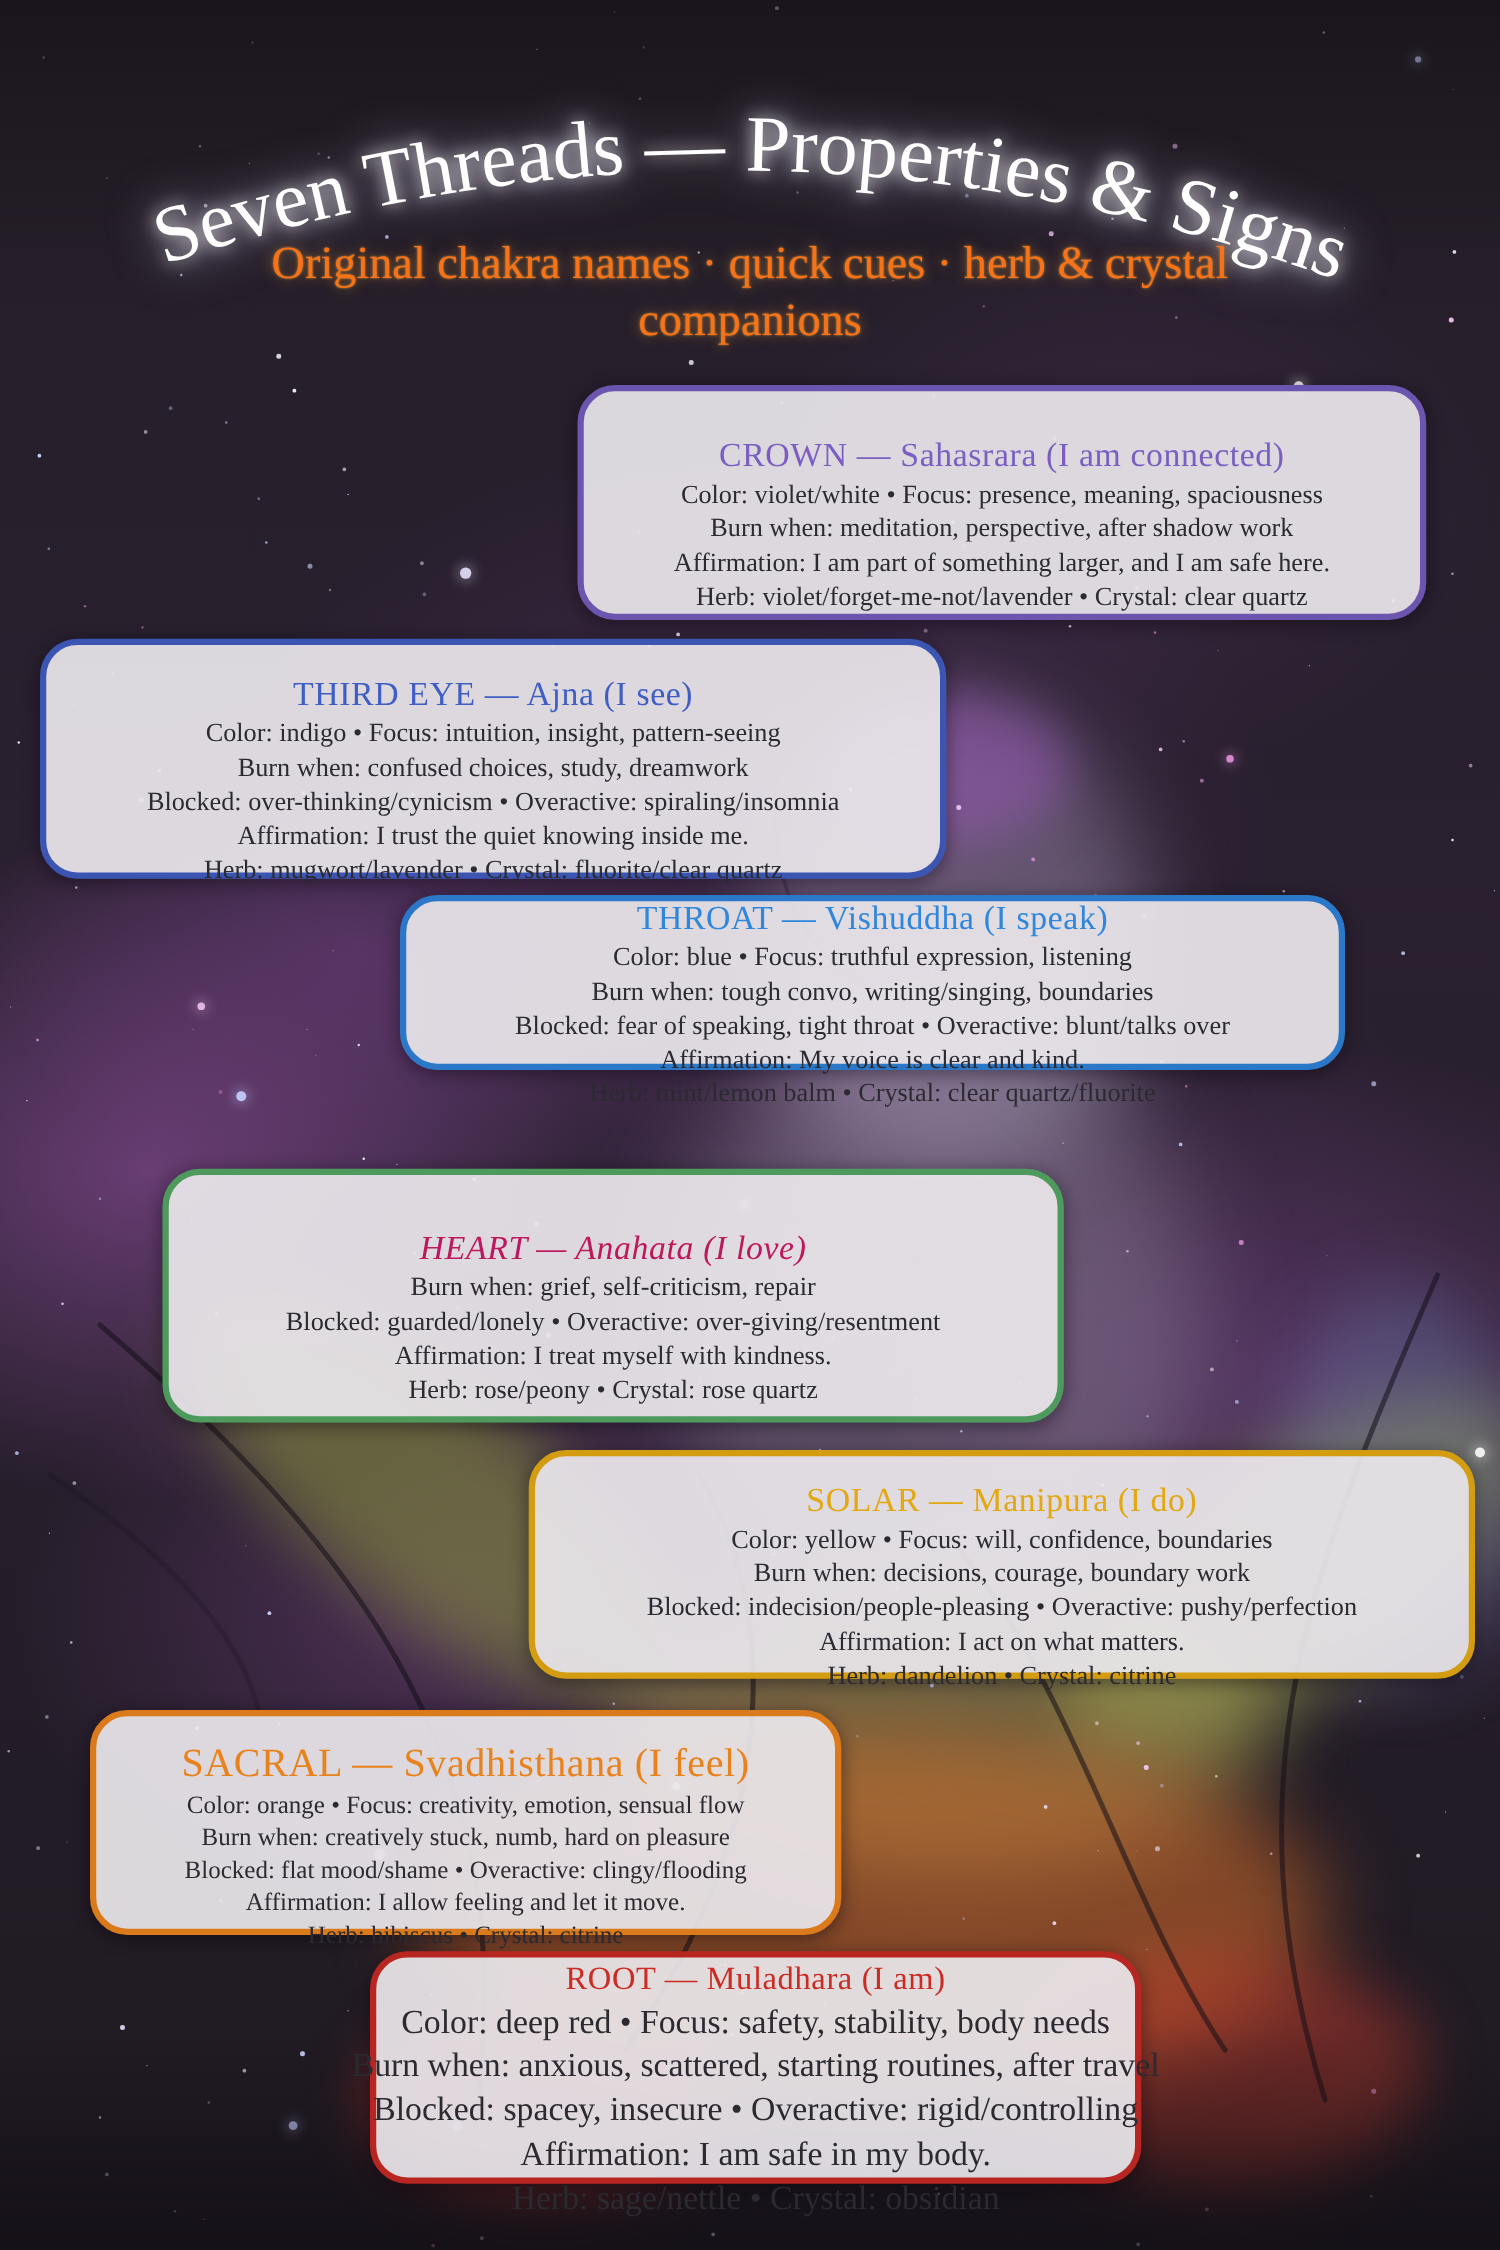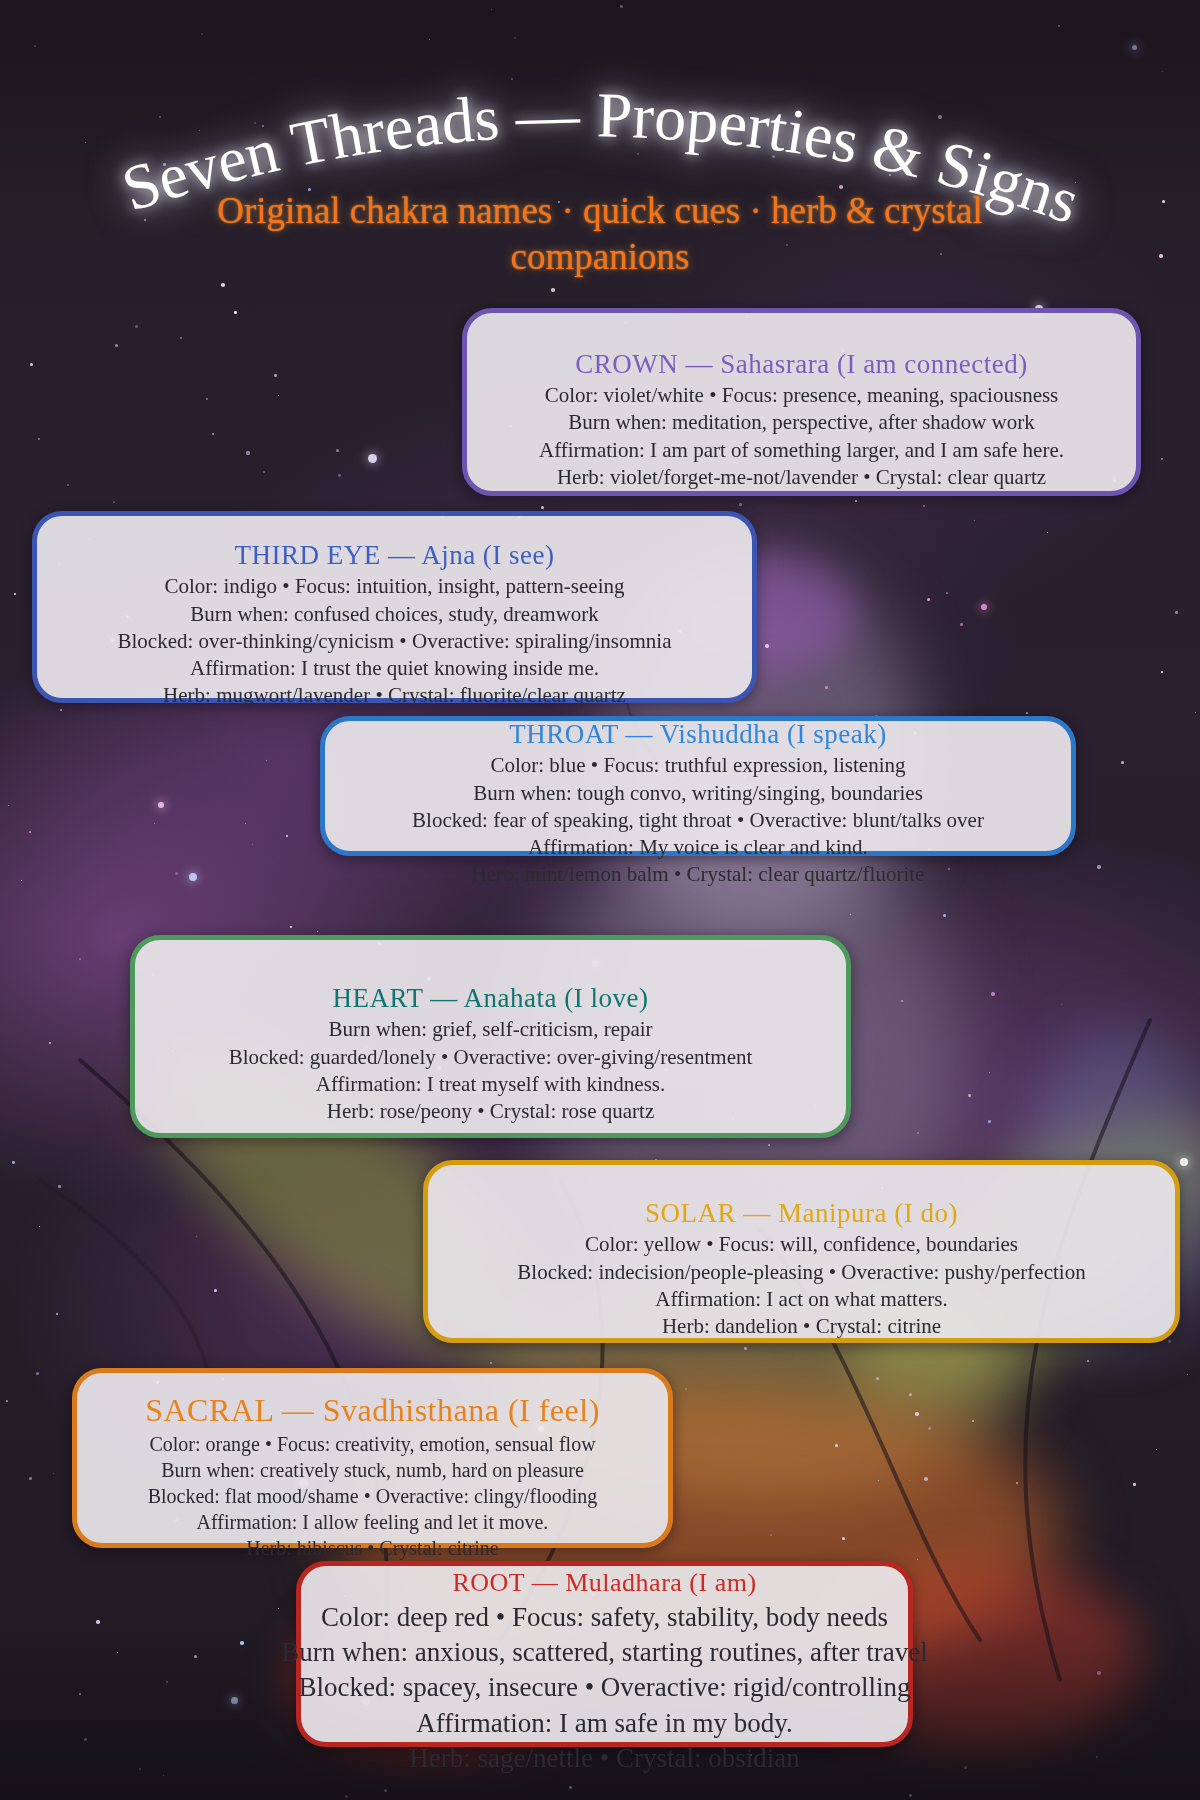--- a/index.html
+++ b/index.html
@@ -371,30 +371,31 @@
   <div class="card c-throat" style="border-color: rgb(43, 120, 200);">
     <div class="card-title" style="color: rgb(47, 134, 221);">THROAT — Vishuddha (I speak)</div>
     <div class="card-line">Color: blue • Focus: truthful expression, listening</div>
     <div class="card-line">Burn when: tough convo, writing/singing, boundaries</div>
     <div class="card-line">Blocked: fear of speaking, tight throat • Overactive: blunt/talks over</div>
     <div class="card-line">Affirmation: My voice is clear and kind.</div>
     <div class="card-line">Herb: mint/lemon balm • Crystal: clear quartz/fluorite</div>
   </div>
 
   <div class="card c-heart" style="border-color: rgb(77, 154, 92);">
-    <div class="card-title" style="color: #0f766e;">HEART — Anahata (I love)</div>
+    <div class="card-title" style="color: #be185d; font-style: italic;">HEART — Anahata (I love)</div>
     <div class="card-line">Burn when: grief, self-criticism, repair</div>
     <div class="card-line">Blocked: guarded/lonely • Overactive: over-giving/resentment</div>
     <div class="card-line">Affirmation: I treat myself with kindness.</div>
     <div class="card-line">Herb: rose/peony • Crystal: rose quartz</div>
   </div>
 
   <div class="card c-solar" style="border-color: rgb(212, 156, 16);">
     <div class="card-title" style="color: rgb(227, 167, 18);">SOLAR — Manipura (I do)</div>
     <div class="card-line">Color: yellow • Focus: will, confidence, boundaries</div>
+    <div class="card-line">Burn when: decisions, courage, boundary work</div>
     <div class="card-line">Blocked: indecision/people-pleasing • Overactive: pushy/perfection</div>
     <div class="card-line">Affirmation: I act on what matters.</div>
     <div class="card-line">Herb: dandelion • Crystal: citrine</div>
   </div>
 
   <div class="card c-sacral" style="border-color: rgb(219, 122, 26);">
     <div class="card-title" style="color: rgb(232, 130, 28);">SACRAL — Svadhisthana (I feel)</div>
     <div class="card-line">Color: orange • Focus: creativity, emotion, sensual flow</div>
     <div class="card-line">Burn when: creatively stuck, numb, hard on pleasure</div>
     <div class="card-line">Blocked: flat mood/shame • Overactive: clingy/flooding</div>

